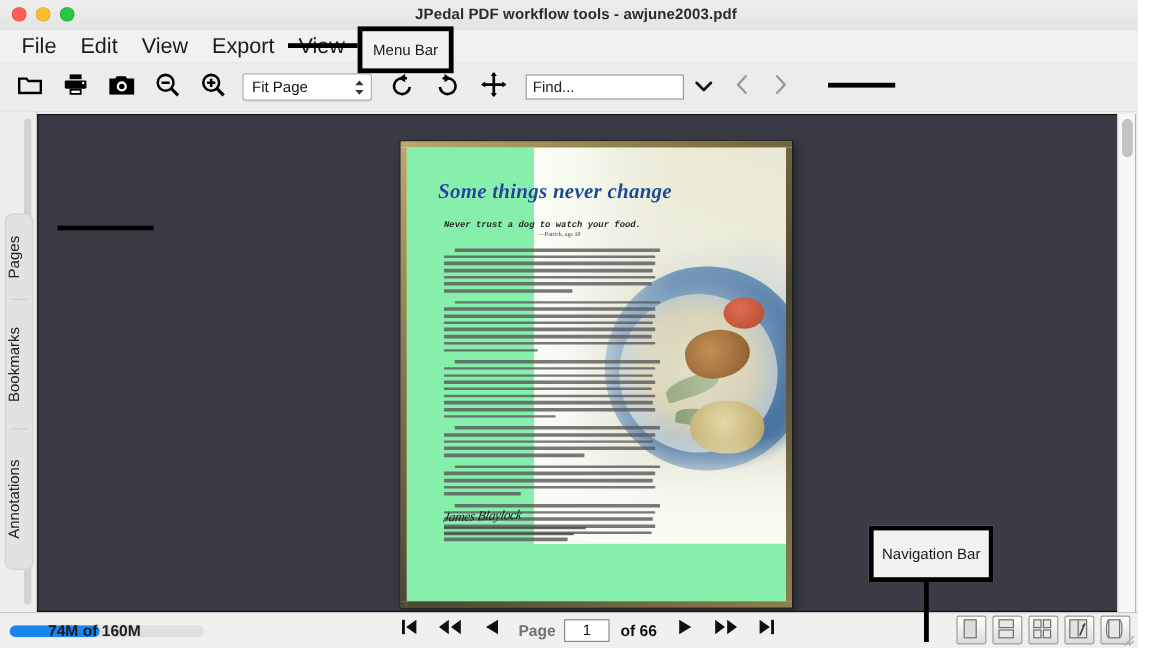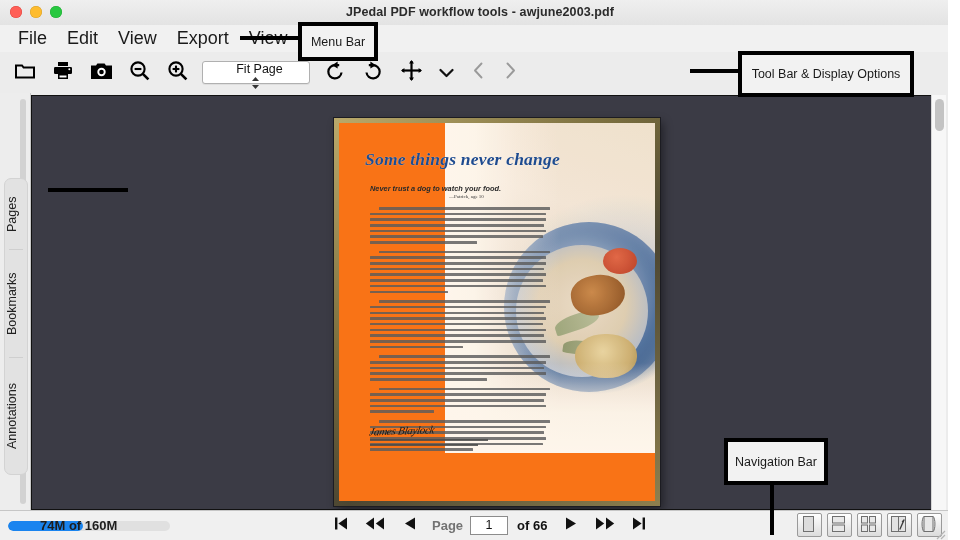--- a/index.html
+++ b/index.html
@@ -59,21 +59,20 @@
   .tb-sep { width:6px; }
   .zoom-select {
     position:relative;
     width:106px; height:21px;
     background:#fff;
     border:1px solid #b0b0b0;
     border-radius:3px;
     display:flex; align-items:center;
     margin-left:6px;
     box-shadow: 0 1px 0 rgba(0,0,0,0.06);
-    flex-direction: column;
   }
   .zoom-select .zs-label {
     font-size:12.5px; color:#111; padding-left:7px; flex:1;
   }
   .zs-arrows {
     width:18px; height:19px; display:flex; flex-direction:column;
     align-items:center; justify-content:center; color:#333; line-height:7px;
     font-size:9px; margin-right:1px;
   }
   .find-box {
@@ -140,21 +139,21 @@
 
   
   .pdfpage {
     position:absolute; left:302px; top:22px; width:316px; height:378px;
     background:#fdfcf8;
     border:5px solid;
     border-image: linear-gradient(140deg,#b9a86a,#7b6f3f 35%,#4c4632 60%,#8d7f4e) 1;
     box-shadow: 0 0 0 1px #1c1c22, 3px 4px 9px rgba(0,0,0,0.45);
     overflow:hidden;
   }
-  .pdfinner { position:absolute; inset:0; background:#f97316; overflow:hidden; }
+  .pdfinner { position:absolute; inset:0; background:#86efac; overflow:hidden; }
   .photo {
     position:absolute; right:0; top:0; width:210px; height:330px;
     background:
       radial-gradient(ellipse 120px 95px at 72% 62%, rgba(40,95,160,0.88) 0%, rgba(40,95,160,0.80) 46%, rgba(255,255,255,0) 70%),
       radial-gradient(ellipse 72px 58px at 78% 64%, rgba(225,215,195,0.95) 0%, rgba(225,215,195,0.6) 55%, rgba(255,255,255,0) 75%),
       radial-gradient(ellipse 160px 130px at 85% 50%, rgba(120,160,205,0.45) 0%, rgba(255,255,255,0) 72%),
       linear-gradient(200deg, #efe7d6 0%, #f3ece0 28%, #e5ddcf 55%, #efe9dd 100%);
     opacity:0.95;
   }
   .photo .plate {
@@ -208,21 +207,21 @@
   .pdf-head {
     position:absolute; left:26px; top:26px;
     font-family:"Liberation Serif", serif;
     font-style:italic; font-weight:bold;
     font-size:17.5px; color:#1e4b8f;
     letter-spacing:0.2px;
     text-shadow: 0 0 1px rgba(255,255,255,0.7);
   }
   .pdf-quote {
     position:absolute; left:31px; top:61px;
-    font-family:Liberation Sans, sans-serif;
+    font-family:Liberation Mono, monospace;
     font-style:italic; font-weight:bold;
     font-size:7.4px; color:#2a2a2a;
   }
   .pdf-attr {
     position:absolute; left:110px; top:71px;
     font-family:"Liberation Serif", serif;
     font-size:5px; color:#333;
   }
   .pdf-body { position:absolute; left:31px; top:84px; width:178px; }
   .para { margin-bottom:7px; }
@@ -415,20 +414,23 @@
           <line x1="10.5" y1="1" x2="10.5" y2="20" stroke="#000" stroke-width="2.2"></line>
           <line x1="1" y1="10.5" x2="20" y2="10.5" stroke="#000" stroke-width="2.2"></line>
           <path d="M10.5 0 L13 3.4 L8 3.4 Z" fill="#000"></path>
           <path d="M10.5 21 L13 17.6 L8 17.6 Z" fill="#000"></path>
           <path d="M0 10.5 L3.4 8 L3.4 13 Z" fill="#000"></path>
           <path d="M21 10.5 L17.6 8 L17.6 13 Z" fill="#000"></path>
         </svg>
       </span>
     </div>
 
+    <div class="find-box">
+      <span>Find...</span>
+    </div>
 
     <div class="chev-btn">
       <span>
         <svg width="15" height="10" viewBox="0 0 15 10">
           <path d="M1.5 2 L7.5 8 L13.5 2" fill="none" stroke="#111" stroke-width="2.2" stroke-linecap="round" stroke-linejoin="round"></path>
         </svg>
       </span>
     </div>
 
     <div class="chev-btn">
@@ -654,23 +656,20 @@
       <path d="M11 3 L3 11 M11 7 L7 11" stroke="#b5b5b5" stroke-width="1.3"></path>
     </svg>
   </div>
 
   <div class="leader" style="left:240px; top:36px; width:60px; height:4px;"></div>
   <div class="callout" style="left:298px; top:22px; width:72px; height:31px;justify-content:center;">
     <span>Menu Bar</span>
   </div>
 
   <div class="leader" style="left:690px; top:69px; width:56px; height:4px;"></div>
-  <div class="callout" style="left:738px; top:51px; width:168px; height:38px;">
-    <span>Tool Bar &amp; Display Options</span>
-  </div>
 
   <div class="leader" style="left:48px; top:188px; width:80px; height:4px;"></div>
 
   <div class="leader" style="left:770px; top:477px; width:4px; height:58px;"></div>
   <div class="callout" style="left:724px; top:438px; width:96px; height:39px;">
     <span>Navigation Bar</span>
   </div>
 
 </div>
 

